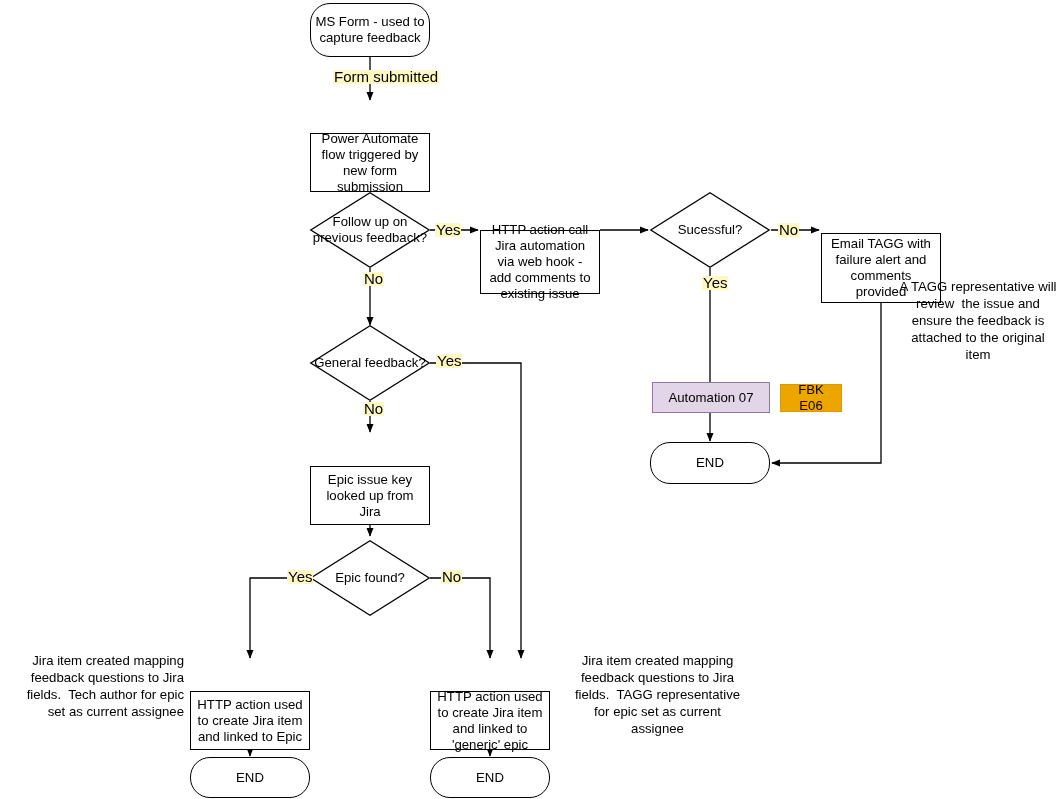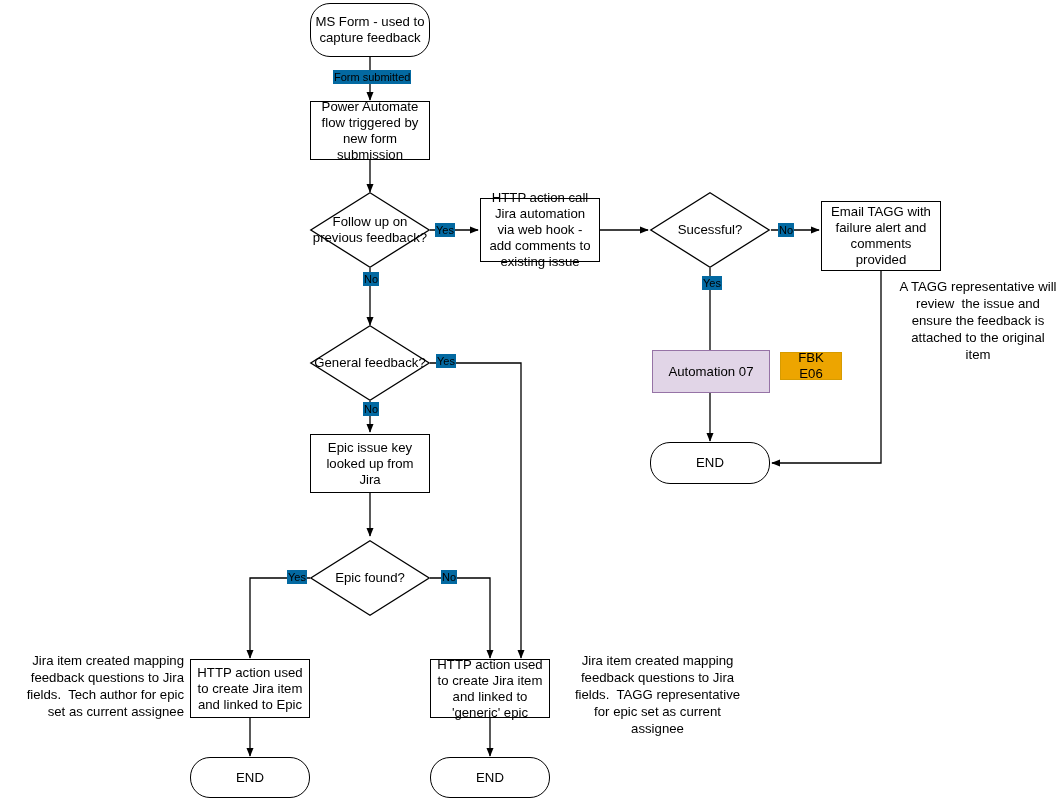--- a/index.html
+++ b/index.html
@@ -30,20 +30,21 @@
     color: #000000;
     background: #ffffff;
     border: 1.2px solid #000000;
     padding: 2px 4px;
   }
   .node.terminator {
     border-radius: 20px;
   }
   .node.process {
     border-radius: 0;
+    margin-top: 32px;
   }
   .node.accent-purple {
     background: #e1d5e7;
     border: 1.2px solid #9673a6;
   }
   .node.accent-orange {
     background: #eda500;
     border: 1.2px solid #d79b00;
   }
   .decision {
@@ -65,24 +66,24 @@
     display: flex;
     align-items: center;
     justify-content: center;
     text-align: center;
     font-size: 13.2px;
     line-height: 16px;
     pointer-events: none;
   }
   .edge-label {
     position: absolute;
-    font-size: 11px;
+    font-size: 15px;
     line-height: 14px;
     color: #000000;
-    background: #0369a1;
+    background: #fef9c3;
     padding: 0 1px;
     white-space: nowrap;
   }
   .annotation {
     position: absolute;
     font-size: 13.2px;
     line-height: 17px;
     color: #000000;
     white-space: pre-wrap;
   }
@@ -169,21 +170,21 @@
     <svg width="120" height="76" viewBox="0 0 120 76" xmlns="http://www.w3.org/2000/svg">
       <polygon points="60,0.8 119.2,38 60,75.2 0.8,38" fill="#ffffff" stroke="#000000" stroke-width="1.3"></polygon>
     </svg>
     <div class="dlabel">Sucessful?</div>
   </div>
 
   <div class="node process" style="left:821px; top:201px; width:120px; height:70px;">
     <span>Email TAGG with failure alert and comments provided</span>
   </div>
 
-  <div class="node process accent-purple" style="left:652px; top:350px; width:118px; height:43px;">
+  <div class="node process accent-purple" style="left:652px; top:350px; width:118px; height:31px;">
     <span>Automation 07</span>
   </div>
 
   <div class="node process accent-orange" style="left:780px; top:352px; width:62px; height:28px;">
     <span>FBK E06</span>
   </div>
 
   <div class="node terminator" style="left:650px; top:442px; width:120px; height:42px;">
     <span>END</span>
   </div>

